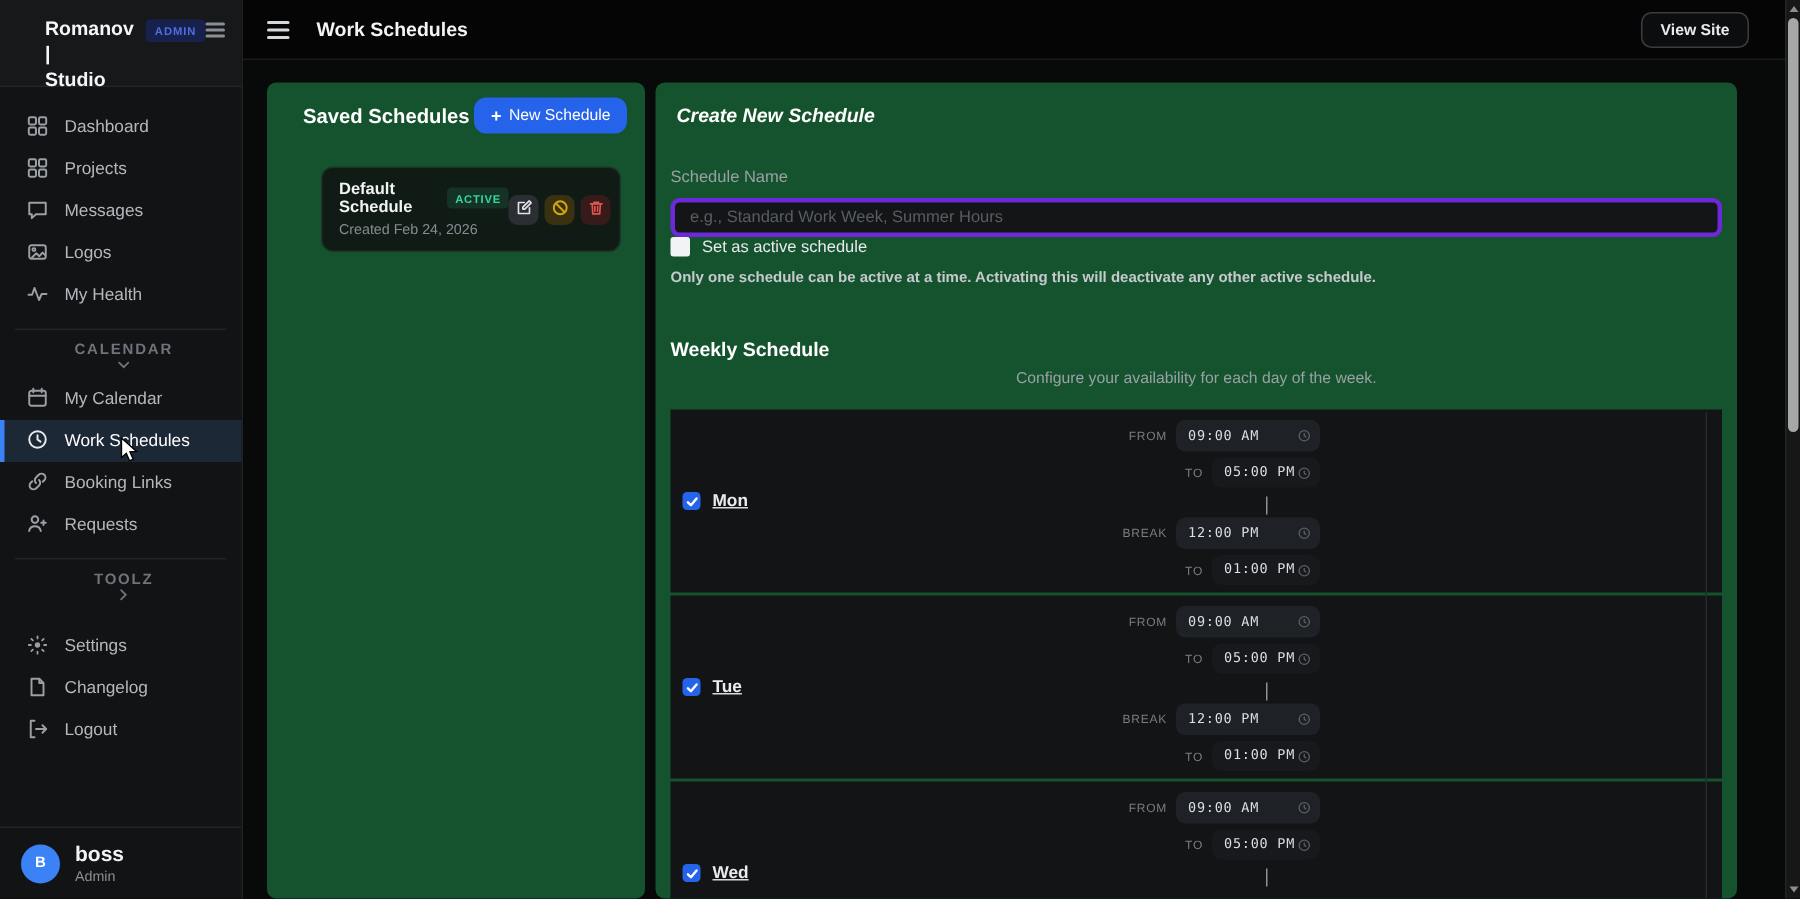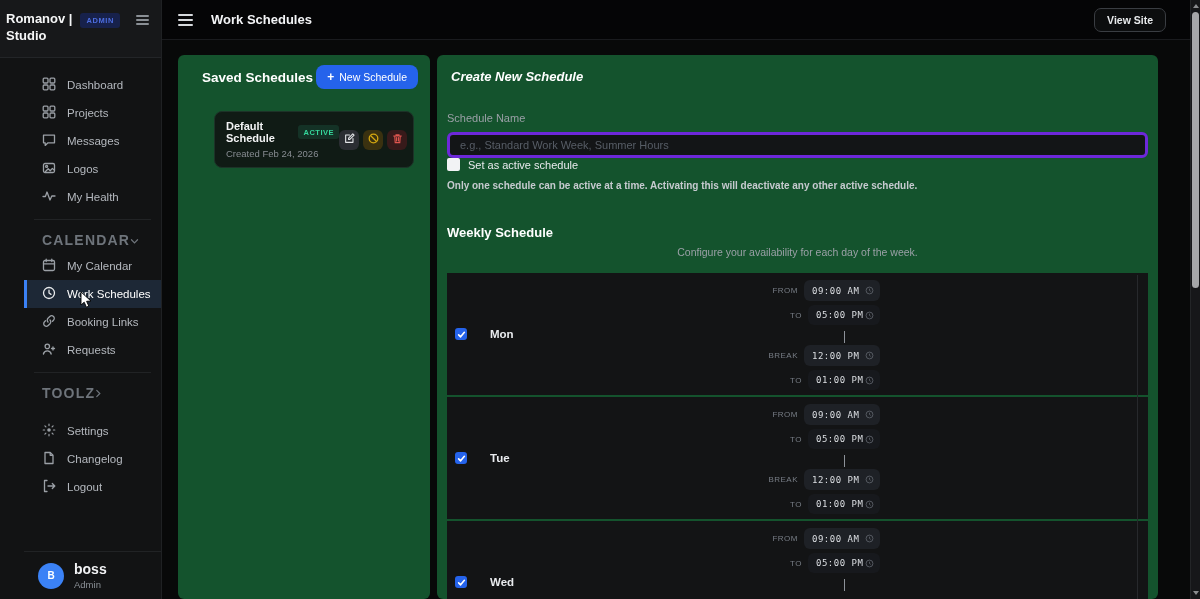--- a/index.html
+++ b/index.html
@@ -3,35 +3,35 @@
 <meta charset="utf-8">
 <style>
   * { margin:0; padding:0; box-sizing:border-box; }
   html,body { width:1200px; height:599px; overflow:hidden; background:#080909;
     font-family:"Liberation Sans", sans-serif; color:#d7dadd; }
 
   
   .sidebar { position:fixed; left:0; top:0; bottom:0; width:162px; background:#121314;
     border-right:1px solid #1f2123; display:flex; flex-direction:column; z-index:5; }
   .sb-header { height:58px; background:#17181a; border-bottom:1px solid #232528;
-    padding:10px 12px 8px 6px; display:flex; align-items:flex-start; }
+    padding:10px 12px 8px 30px; display:flex; align-items:flex-start; }
   .logo { font-size:13px; font-weight:bold; color:#f5f6f7; line-height:17px; white-space:pre-line; }
   .admin-badge { margin-left:8px; margin-top:3px; background:#17214b; color:#4d6de0;
     font-size:7.5px; font-weight:bold; letter-spacing:.6px; padding:3px 6px; border-radius:3px; }
   .collapse-icon { margin-left:auto; margin-top:5px; display:flex; flex-direction:column; gap:2.5px; cursor:pointer; }
   .collapse-icon span { display:block; width:13px; height:1.6px; background:#8a8f95; border-radius:1px; }
 
-  .sb-nav { padding-top:13px; display:flex; flex-direction:column; flex:1;padding-left:24px; }
+  .sb-nav { padding-top:13px; display:flex; flex-direction:column; flex:1; }
   .nav-item { height:28px; display:flex; align-items:center; gap:11px; padding-left:18px;
     font-size:11.5px; color:#b4b8be; cursor:pointer; }
   .nav-item svg { flex:none; }
   .nav-item.active { background:#1d2836; border-left:3px solid #3b82f6; padding-left:15px; color:#fff; }
   .sb-divider { height:1px; background:#212325; margin:8px 10px; }
   .section-head { height:24px; display:flex; align-items:center; padding:0 14px 0 18px;
-    font-size:14px; font-weight:bold; letter-spacing:1.2px; color:#6e747b; cursor:pointer; }
+    font-size:10px; font-weight:bold; letter-spacing:1.2px; color:#6e747b; cursor:pointer;flex-direction:column; }
   .section-head svg { margin-left:auto; }
   .footer-gap { height:12px; }
 
   .sb-user { margin-top:auto; border-top:1px solid #212325; padding:9px 14px; display:flex; align-items:center; gap:10px; }
   .avatar { width:26px; height:26px; border-radius:50%; background:#3b82f6; color:#fff;
     font-size:10px; font-weight:bold; display:flex; align-items:center; justify-content:center; }
   .user-name { font-size:14px; font-weight:bold; color:#f2f3f5; }
   .user-role { font-size:9.5px; color:#8a8f95; margin-top:2px; }
 
   
@@ -84,30 +84,30 @@
   .active-label { font-size:11px; color:#e8eaed; }
   .active-note { margin-top:9px; font-size:10px; font-weight:600; color:#c6cacf; }
   .weekly-heading { margin-top:34px; font-size:13px; font-weight:bold; color:#fff; }
   .weekly-sub { margin-top:6px; font-size:10.5px; color:#9aa0a6;text-align:center; }
 
   
   .rows { margin-top:15px; position:relative; display:flex; flex-direction:column; gap:2px; }
   .rows-right-line { position:absolute; right:10px; top:2px; bottom:2px; width:1px; background:#27292c; z-index:2; }
   .day-row { position:relative; height:122px; background:#131415; }
   .day-check { position:absolute; left:8px; top:50%; transform:translateY(-50%);
-    display:flex; align-items:center; gap:23px; cursor:pointer; }
+    display:flex; align-items:center; gap:8px; cursor:pointer;text-decoration:underline; }
   .cb-checked { width:12px; height:12px; background:#2563eb; border-radius:3px;
     display:flex; align-items:center; justify-content:center; flex:none; }
   .day-label { font-size:11.5px; font-weight:bold; color:#e9ebee; }
   .times { position:absolute; right:268px; top:7px; display:flex; flex-direction:column; align-items:flex-end; }
   .time-line { display:flex; align-items:center; gap:6px; margin-bottom:4px; }
   .t-label { width:46px; text-align:right; font-size:8px; letter-spacing:.5px; color:#787e86; }
   .pill { width:72px; height:20px; background:#17191d; border-radius:6px; display:flex; align-items:center;
     padding:0 6px 0 8px; cursor:pointer; }
-  .pill.lighter { background:#1e2126; height:21px; width:76px; }
+  .pill.lighter { background:#1e2126; height:21px; width:96px; }
   .t-val { font-family:"DejaVu Sans Mono", monospace; font-size:9px; letter-spacing:.5px; color:#dcdfe3; }
   .pill svg { margin-left:auto; }
   .seg-sep { height:14px; display:flex; align-items:center; margin:1px 35px 1px 0; }
   .seg-sep span { display:block; width:1.5px; height:12px; background:#8d9299; }
 
   
   .scrollbar { position:fixed; right:0; top:0; bottom:0; width:10px; background:#161719;
     border-left:1px solid #232527; z-index:10; }
   .sb-thumb { position:absolute; left:1px; top:12px; width:7px; height:276px; background:#a6a7a9; border-radius:4px; cursor:pointer; }
   .sb-arrow { position:absolute; left:2px; width:0; height:0; border-left:3px solid transparent;

